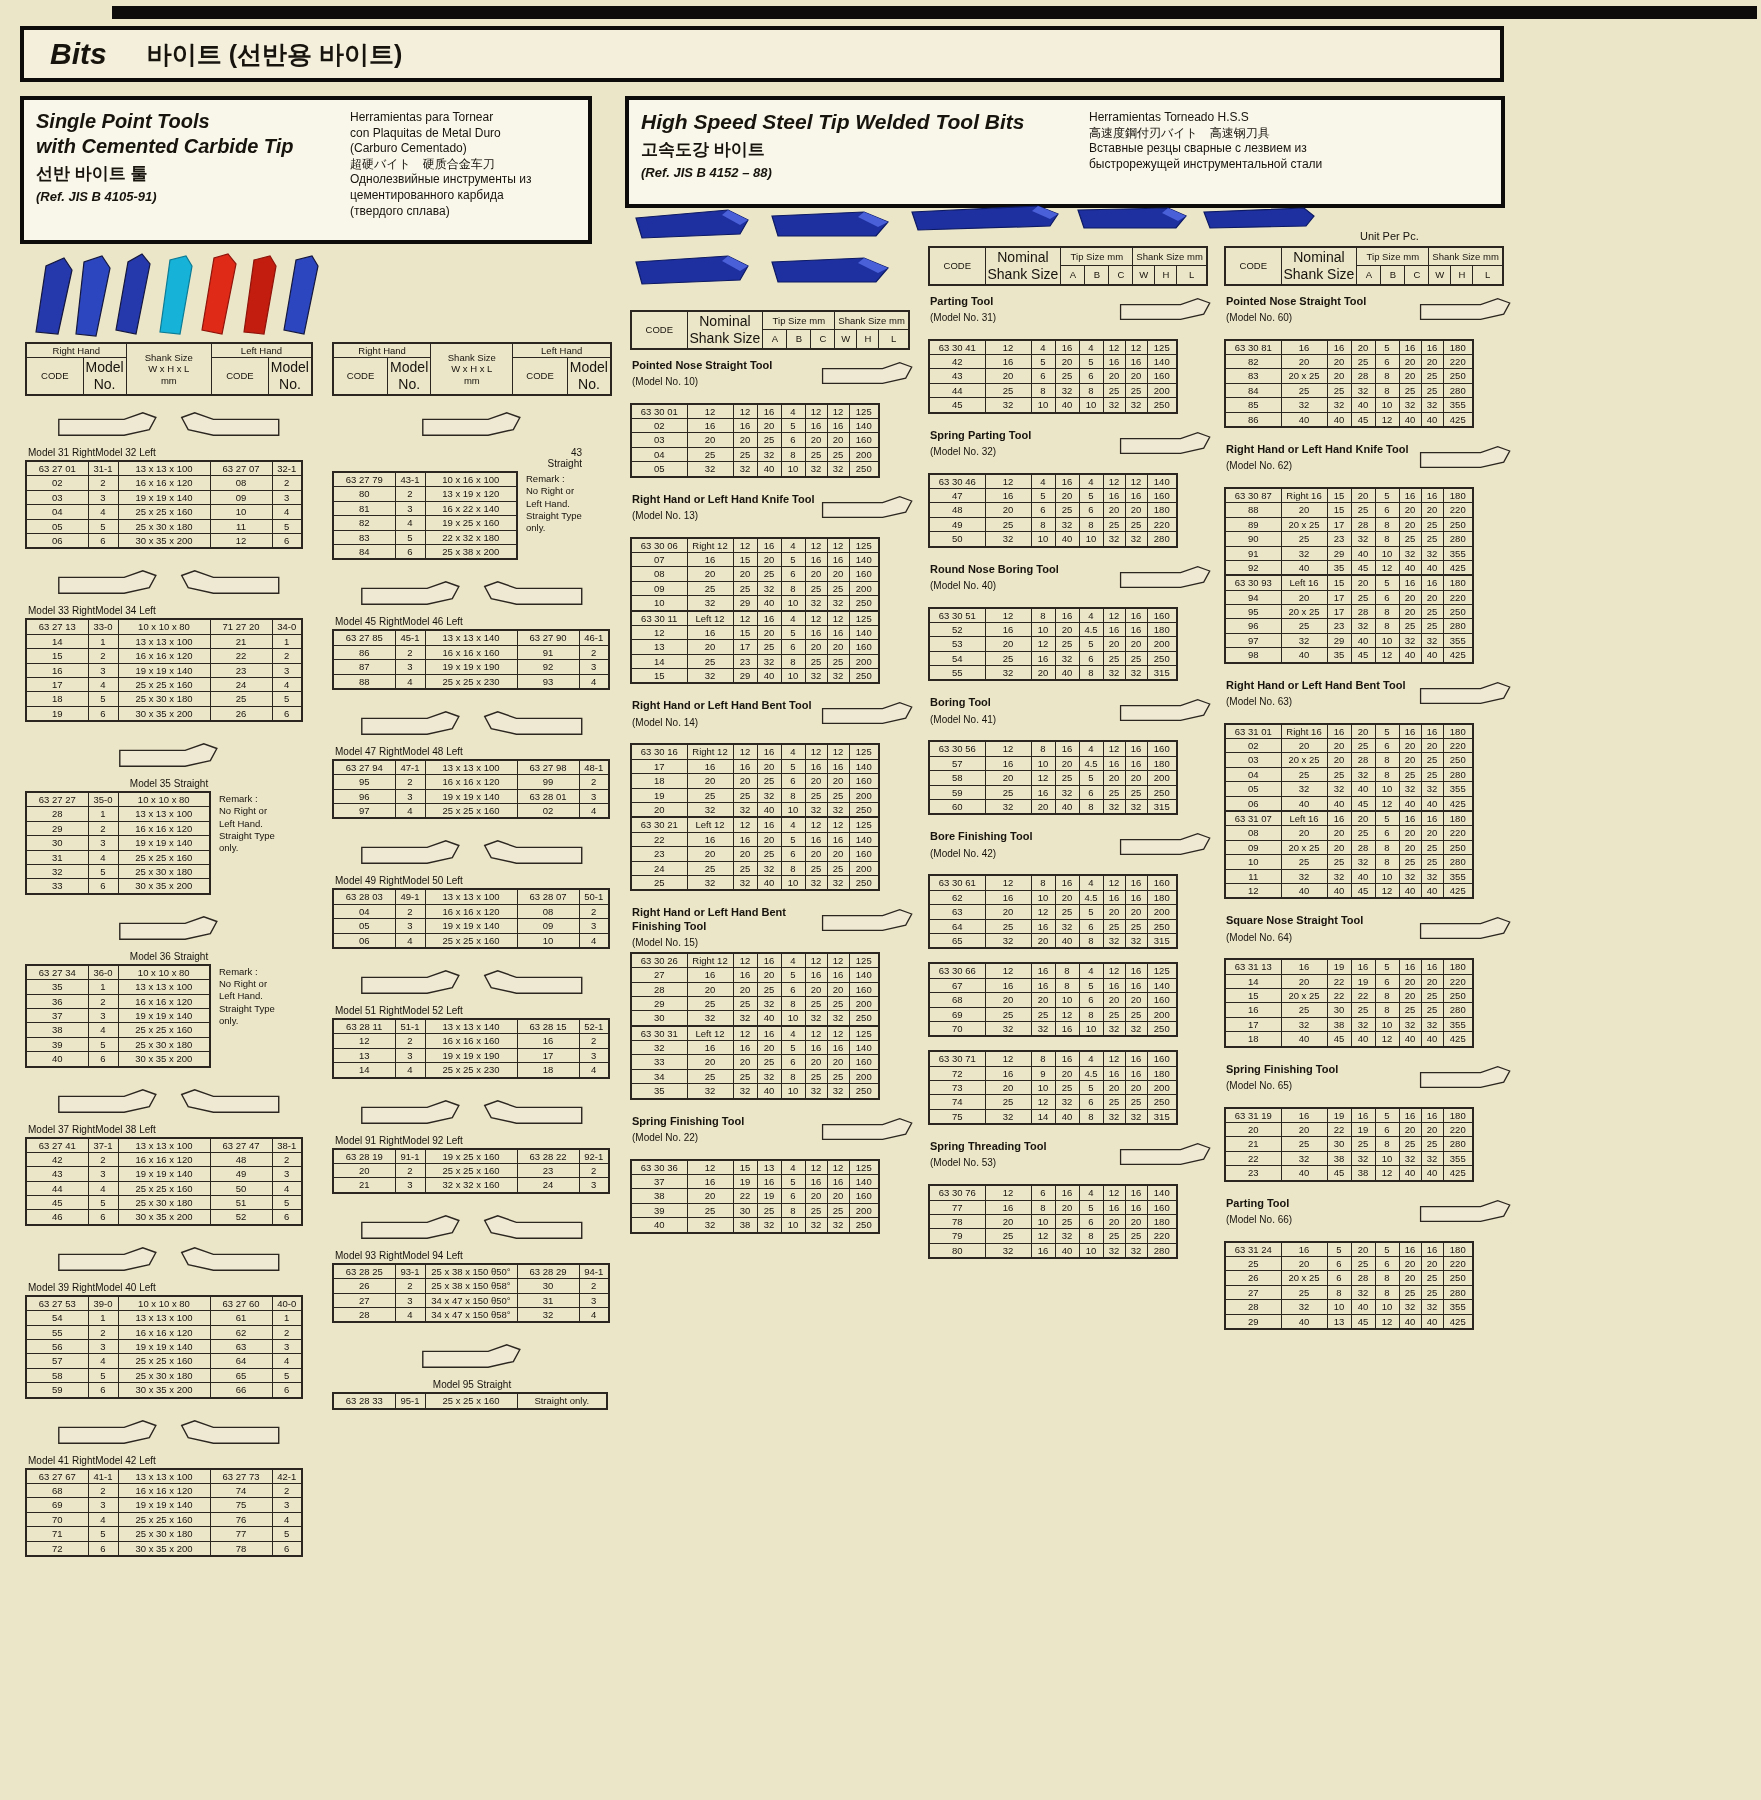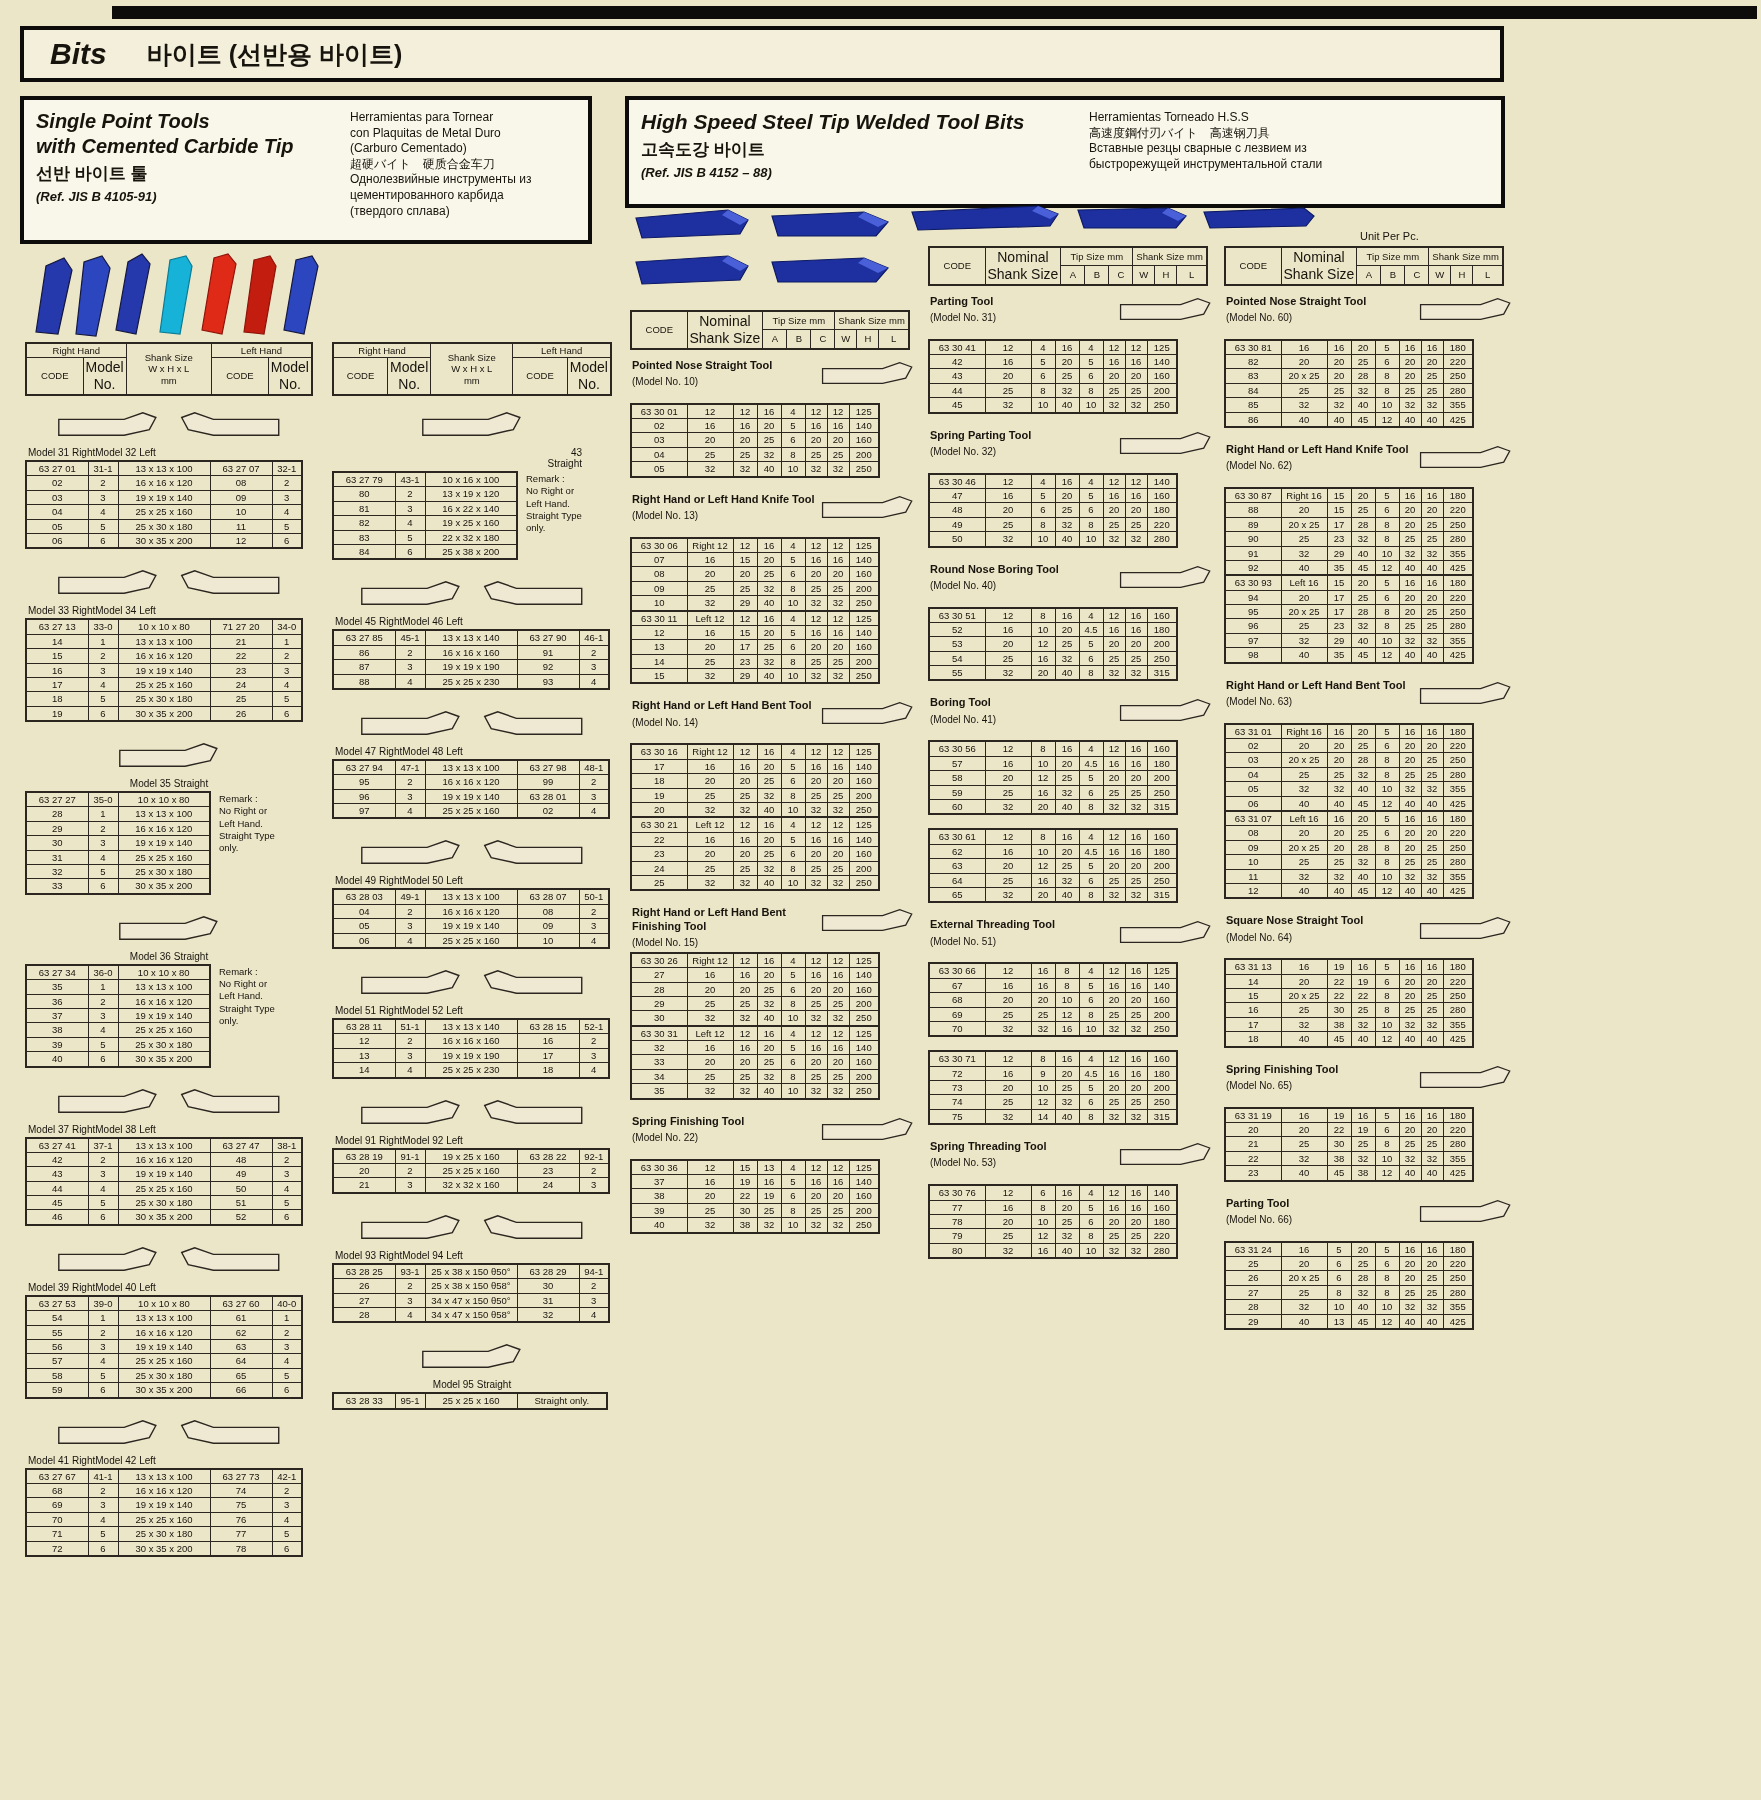--- a/index.html
+++ b/index.html
@@ -1984,20 +1984,29 @@
               <td>40</td>
               <td>8</td>
               <td>32</td>
               <td>32</td>
               <td>315</td>
             </tr>
           </tbody>
         </table>
       </div>
       <div class="hblock">
+        <div class="hhead">
+          <div class="htx">
+            <div class="htitle">Bore Finishing Tool</div>
+            <div class="hmodel">(Model No. 42)</div>
+          </div>
+          <div class="hillus"><svg class="tg" viewBox="0 0 112 30">
+              <path d="M3 10 h70 l20 -7 l14 5 l-7 13 l-27 6 h-70 z" fill="#efe9d3" stroke="#2b2620" stroke-width="1.5"></path>
+            </svg></div>
+        </div>
         <table class="htbl">
           <colgroup>
             <col style="width: 56px;">
             <col style="width: 46px;">
             <col style="width: 24px;">
             <col style="width: 24px;">
             <col style="width: 24px;">
             <col style="width: 22px;">
             <col style="width: 22px;">
             <col style="width: 30px;">
@@ -2050,29 +2059,20 @@
               <td>40</td>
               <td>8</td>
               <td>32</td>
               <td>32</td>
               <td>315</td>
             </tr>
           </tbody>
         </table>
       </div>
       <div class="hblock">
-        <div class="hhead">
-          <div class="htx">
-            <div class="htitle">External Threading Tool</div>
-            <div class="hmodel">(Model No. 51)</div>
-          </div>
-          <div class="hillus"><svg class="tg" viewBox="0 0 112 30">
-              <path d="M3 10 h70 l20 -7 l14 5 l-7 13 l-27 6 h-70 z" fill="#efe9d3" stroke="#2b2620" stroke-width="1.5"></path>
-            </svg></div>
-        </div>
         <table class="htbl">
           <colgroup>
             <col style="width: 56px;">
             <col style="width: 46px;">
             <col style="width: 24px;">
             <col style="width: 24px;">
             <col style="width: 24px;">
             <col style="width: 22px;">
             <col style="width: 22px;">
             <col style="width: 30px;">

